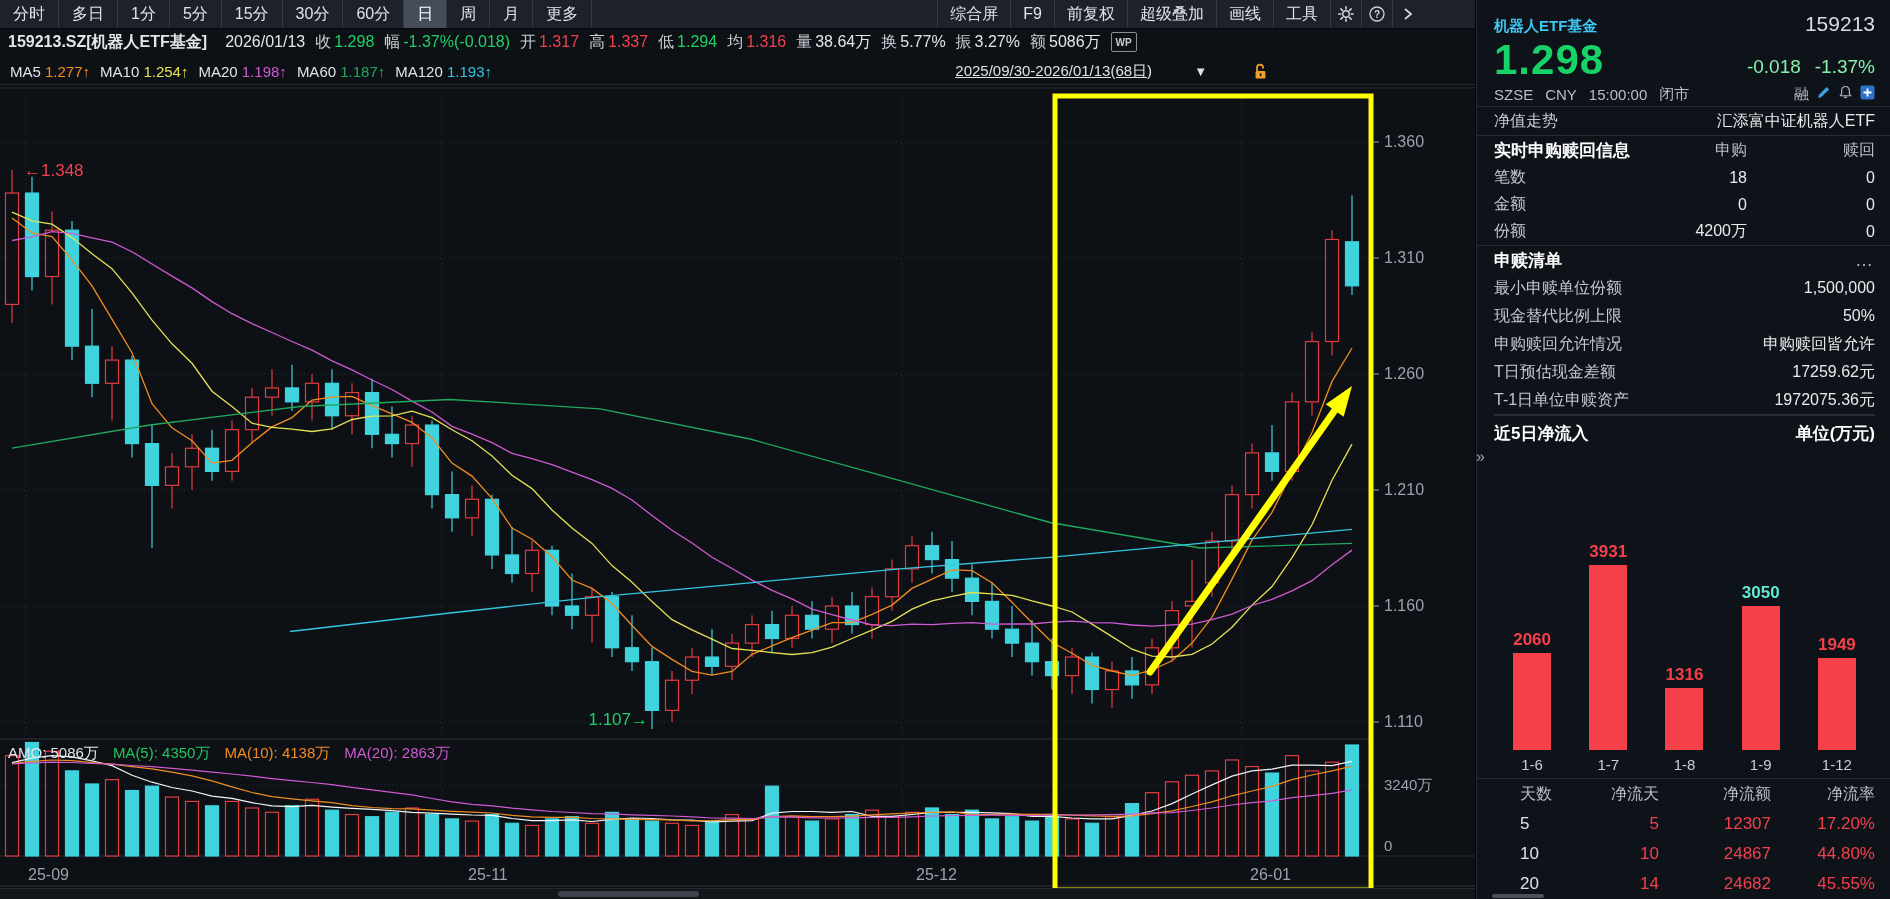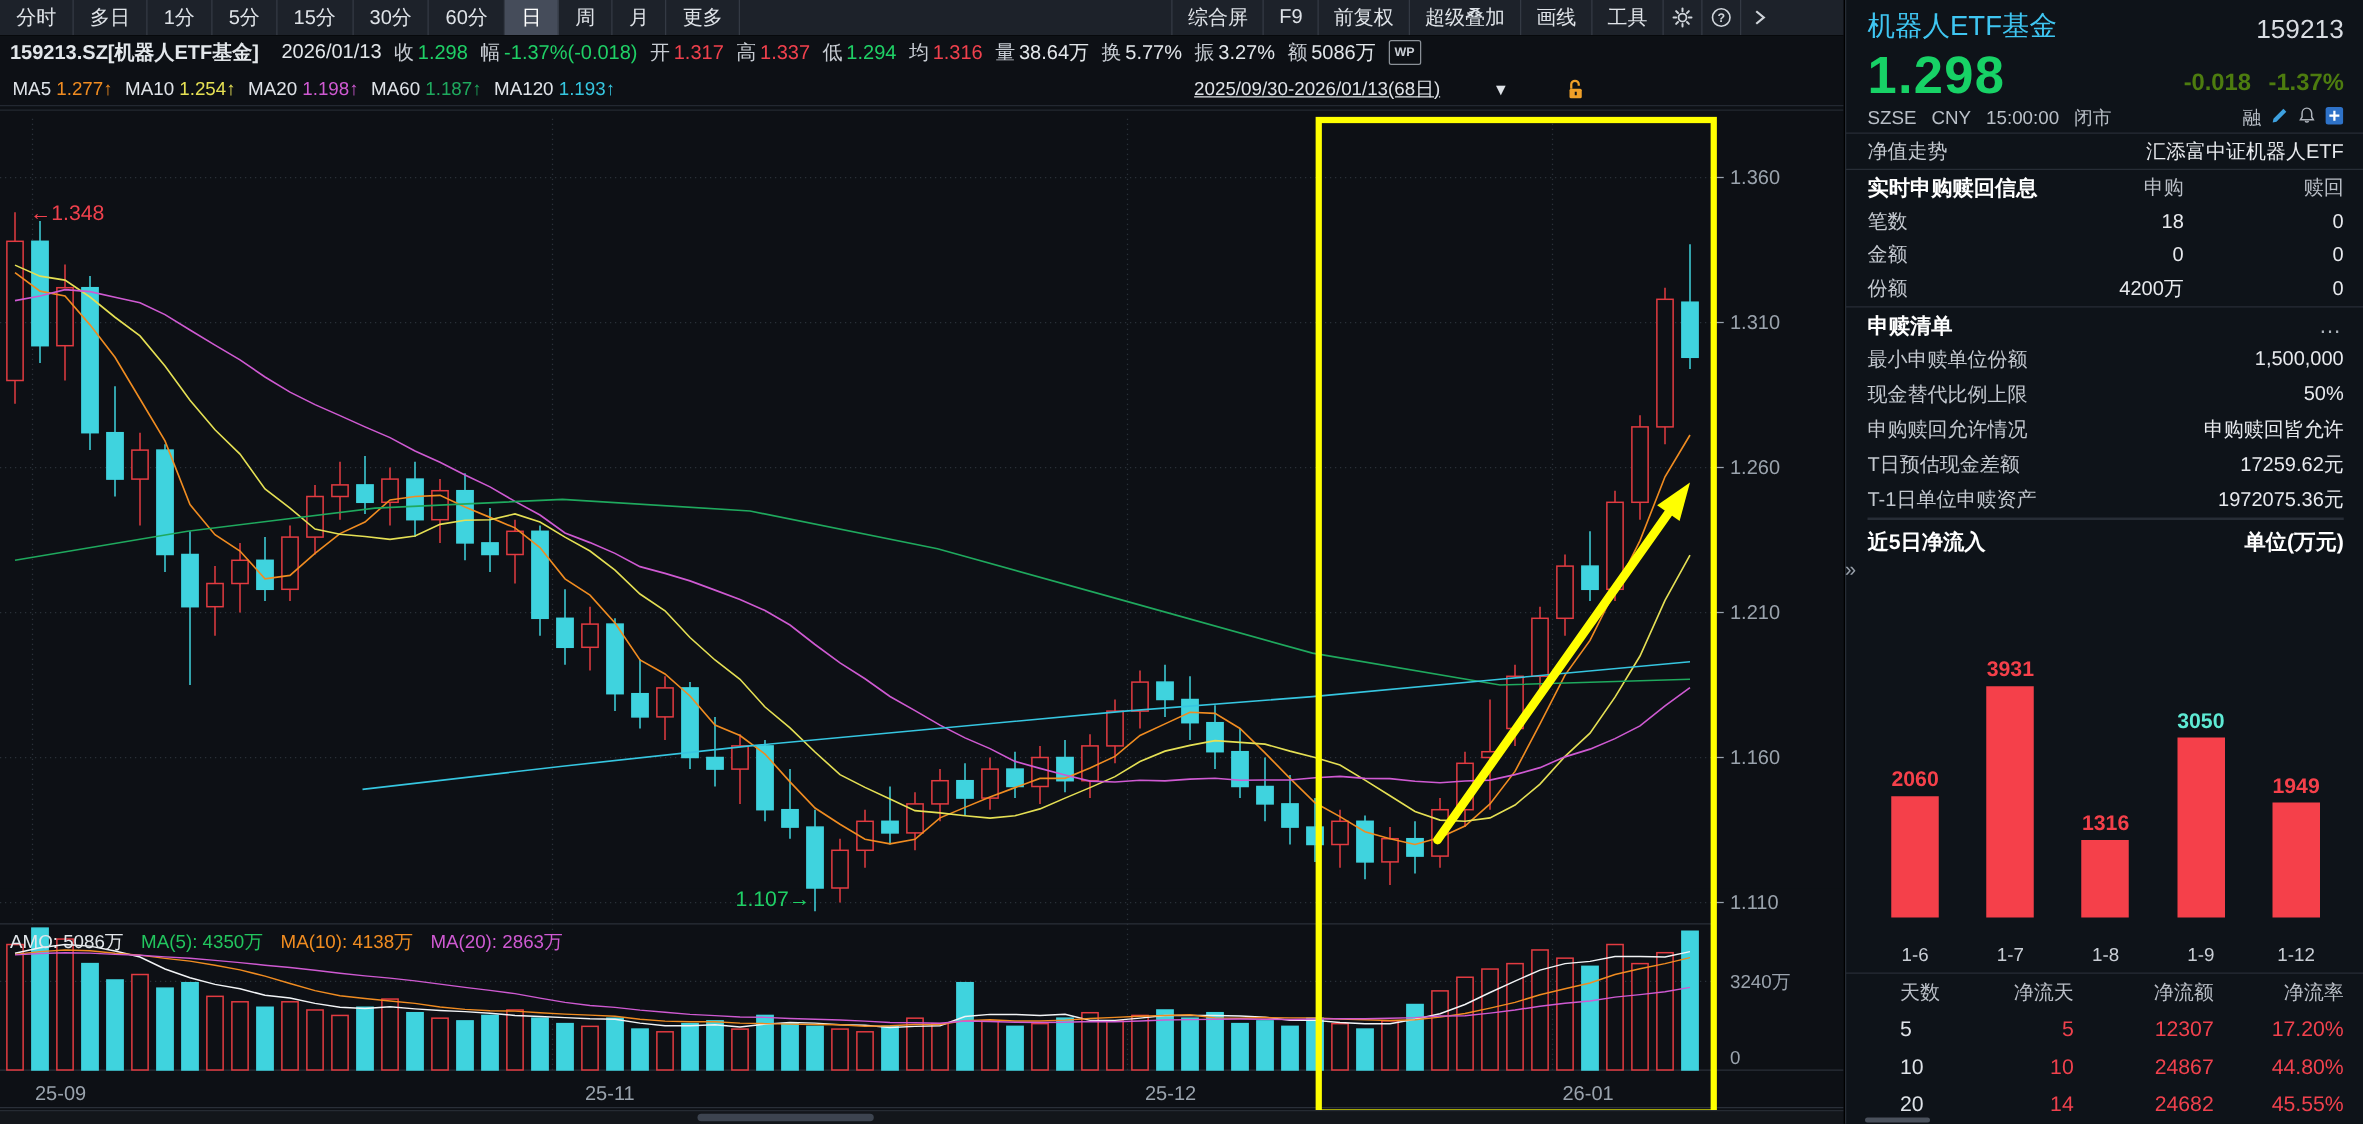--- a/index.html
+++ b/index.html
@@ -42,46 +42,46 @@
   #amo-row span{margin-right:14px;white-space:nowrap;}
   #chart-scroll{position:absolute;left:0;top:888px;width:1475px;height:11px;background:#13161b;border-top:1px solid #262b33;}
   #chart-scroll .thumb{position:absolute;left:558px;top:2px;width:141px;height:6px;background:#3d4450;border-radius:3px;}
 
   
   #sidebar{position:absolute;left:1475px;top:0;width:415px;height:899px;background:#0e1319;
     border-left:1px solid #000000;box-shadow:inset 1px 0 0 #262c35;color:#c3c8cf;}
   #collapse-handle{position:absolute;left:1476px;top:448px;color:#98a0aa;font-size:16px;z-index:5;}
   .sb-pad{padding:0 16px 0 18px;}
   #sb-title-row{height:36px;display:flex;align-items:flex-end;justify-content:space-between;}
-  #sb-title{color:#3fc6f2;font-size:22px;font-weight:normal;}
+  #sb-title{color:#3fc6f2;font-size:15px;font-weight:bold;}
   #sb-code{color:#d9dde2;font-size:21px;}
   #sb-price-row{height:46px;display:flex;align-items:flex-end;justify-content:space-between;}
   #sb-price{color:#17d266;font-size:42px;font-weight:bold;line-height:44px;letter-spacing:1px;}
-  #sb-chg-wrap{display:flex;gap:14px;font-size:19px;color:#4d7c0f;padding-bottom:4px;font-weight:bold;}
+  #sb-chg-wrap{display:flex;gap:14px;font-size:19px;color:#86efac;padding-bottom:4px;font-weight:normal;}
   #sb-status-row{height:24px;display:flex;align-items:center;font-size:15px;color:#b9bfc7;}
   #sb-status-row .gap{margin-right:12px;white-space:nowrap;}
   #sb-status-icons{margin-left:auto;display:flex;align-items:center;gap:7px;}
   .sb-sep{border-top:1px solid #272d36;}
   .sb-row{display:flex;align-items:center;font-size:16px;}
   .sb-row .rv{margin-left:auto;color:#e8eaee;}
   .sb-row .rl{color:#c3c8cf;white-space:nowrap;}
   #nav-row{height:28px;}
   .sec-head{font-weight:bold;color:#ffffff;font-size:17px;}
   .rt-grid{display:grid;grid-template-columns:1fr 112px 128px;align-items:center;}
   .rt-grid .g2,.rt-grid .g3{text-align:right;}
   #rt-header{height:28px;font-size:16px;color:#b9bec6;}
   .rt-row{height:27px;color:#c3c8cf;}
   .rt-row .g2,.rt-row .g3{color:#e8eaee;}
   #list-header{height:28px;display:flex;align-items:center;}
   #list-header .dots{margin-left:auto;color:#aeb4bc;font-size:18px;letter-spacing:2px;}
   .list-row{height:28px;}
   #flow-header{height:34px;display:flex;align-items:center;border-top:2px solid #272d36;}
   #flow-header .unit{margin-left:auto;}
   #flow-chart{height:300px;position:relative;}
-  .fbar-slot{position:absolute;bottom:16px;width:20%;display:flex;flex-direction:column;align-items:center;}
+  .fbar-slot{position:absolute;bottom:0;width:20%;display:flex;flex-direction:column;align-items:center;}
   .fbar-val{font-size:17px;font-weight:bold;margin-bottom:3px;}
   .fbar{width:38px;}
   #flow-labels{height:28px;display:flex;}
   .flab{width:20%;text-align:center;font-size:15px;color:#c9ced5;align-self:center;}
   #flow-table{border-top:1px solid #272d36;}
   .ft-grid{display:grid;grid-template-columns:70px 1fr 112px 104px;align-items:center;}
   .ft-grid .c1{text-align:left;padding-left:26px;}
   .ft-grid .c2,.ft-grid .c3,.ft-grid .c4{text-align:right;}
   #ft-header{height:30px;font-size:16px;color:#b9bec6;}
   .ft-row{height:30px;font-size:17px;}

